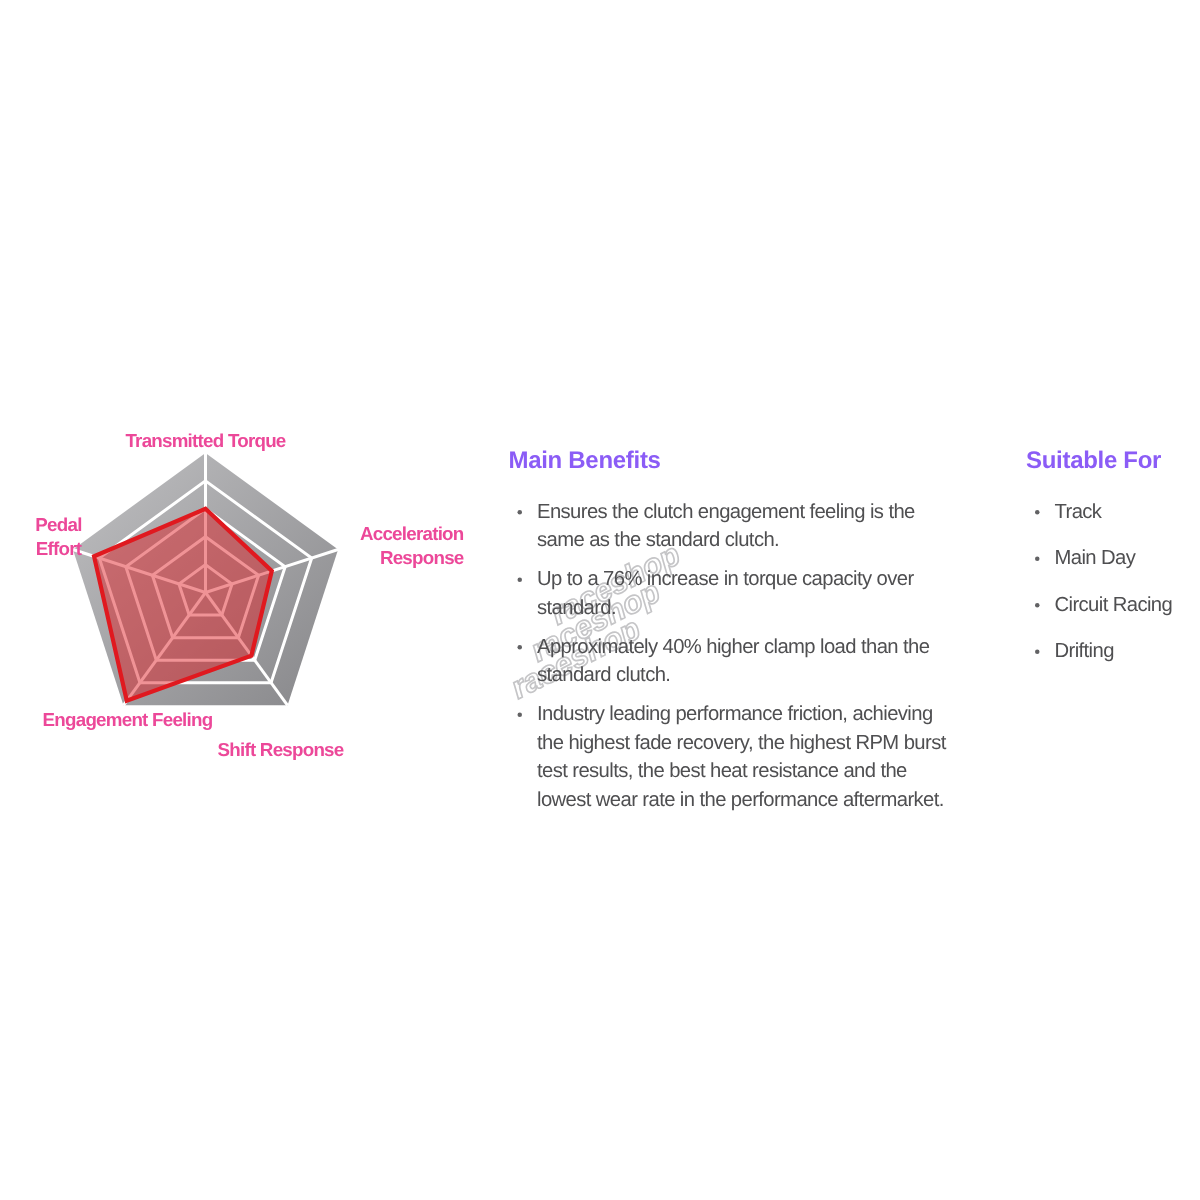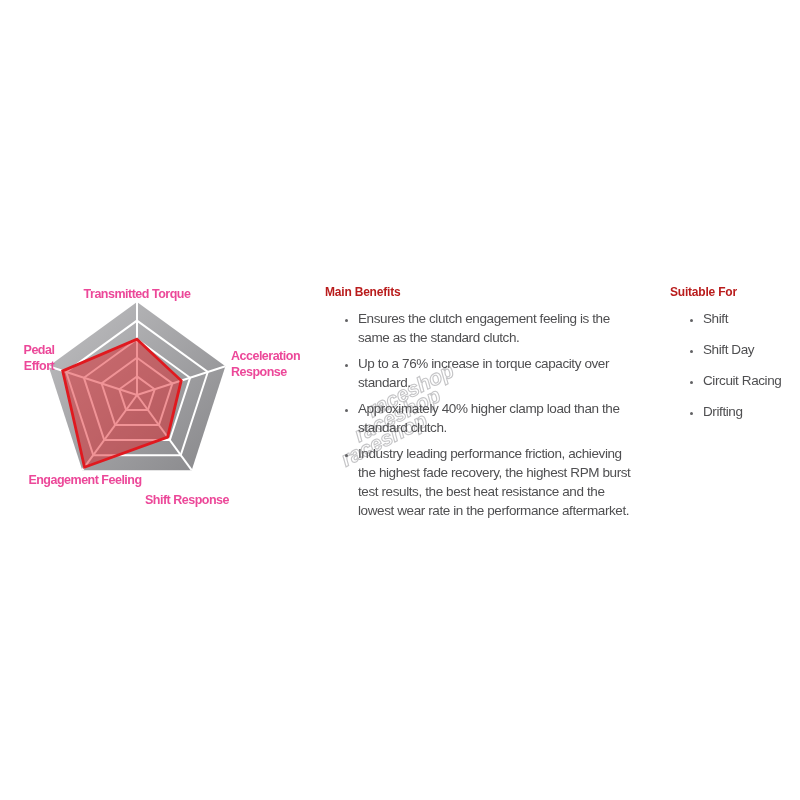--- a/index.html
+++ b/index.html
@@ -4,38 +4,38 @@
 <style>
   html,body{margin:0;padding:0;background:#ffffff;}
   #page{position:relative;width:800px;height:800px;background:#ffffff;overflow:hidden;
         font-family:"Liberation Sans",sans-serif;}
 
   
   #radar-wrap{position:absolute;left:0;top:270px;width:300px;height:235px;}
   .axis-label{position:absolute;font-weight:bold;font-size:12.5px;line-height:1.28;
               color:#ec4899;letter-spacing:-0.5px;}
   #lbl-top{left:47px;top:286px;width:180px;text-align:center;}
-  #lbl-right{left:231px;top:348px;width:78px;text-align:left;}
+  #lbl-right{left:231px;top:348px;width:78px;text-align:right;}
   #lbl-bottom-right{left:127px;top:492px;width:120px;text-align:center;}
   #lbl-bottom-left{left:15px;top:472px;width:140px;text-align:center;}
   #lbl-left{left:16px;top:342px;width:46px;text-align:center;}
 
   
   #watermark{position:absolute;left:326px;top:384px;width:170px;z-index:1;
              transform:rotate(-27deg);font-style:italic;font-weight:bold;
              font-size:21px;line-height:16px;white-space:nowrap;
              color:rgba(197,197,199,0.85);
              -webkit-text-stroke:1.1px #c5c5c7;-webkit-text-fill-color:rgba(255,255,255,0.15);}
   #watermark .wm-line{display:block;}
   #watermark .wm-1{margin-left:46px;}
   #watermark .wm-2{margin-left:23px;}
   #watermark .wm-3{margin-left:0;}
 
   
-  .col-heading{font-weight:bold;font-size:12px;color:#b91c1c;letter-spacing:-0.2px;margin:0;}
+  .col-heading{font-weight:bold;font-size:16px;color:#8b5cf6;letter-spacing:-0.2px;margin:14px;}
   #benefits-col{position:absolute;left:325px;top:285px;width:318px;z-index:2;}
   #suitable-col{position:absolute;left:670px;top:285px;width:125px;z-index:2;}
   ul.bullets{margin:10px 0 0 0;padding:0 0 0 33px;list-style:disc outside;}
   ul.bullets li{font-size:13.5px;line-height:19px;color:#4f4f51;letter-spacing:-0.4px;
                 margin:0 0 7px 0;}
   ul.bullets li::marker{color:#626264;font-size:0.85em;}
   #benefits-list{width:282px;}
   #suitable-list li{margin-bottom:12px;}
 </style>
 </head>
@@ -83,20 +83,20 @@
       <li>Ensures the clutch engagement feeling is the same as the standard clutch.</li>
       <li>Up to a 76% increase in torque capacity over standard.</li>
       <li>Approximately 40% higher clamp load than the standard clutch.</li>
       <li>Industry leading performance friction, achieving the highest fade recovery, the highest RPM burst test results, the best heat resistance and the lowest wear rate in the performance aftermarket.</li>
     </ul>
   </div>
 
   <div id="suitable-col">
     <h3 class="col-heading">Suitable For</h3>
     <ul class="bullets" id="suitable-list">
-      <li>Shift</li>
-      <li>Shift Day</li>
+      <li>Track</li>
+      <li>Main Day</li>
       <li>Circuit Racing</li>
       <li>Drifting</li>
     </ul>
   </div>
 
 </div>
 
 </body></html>

